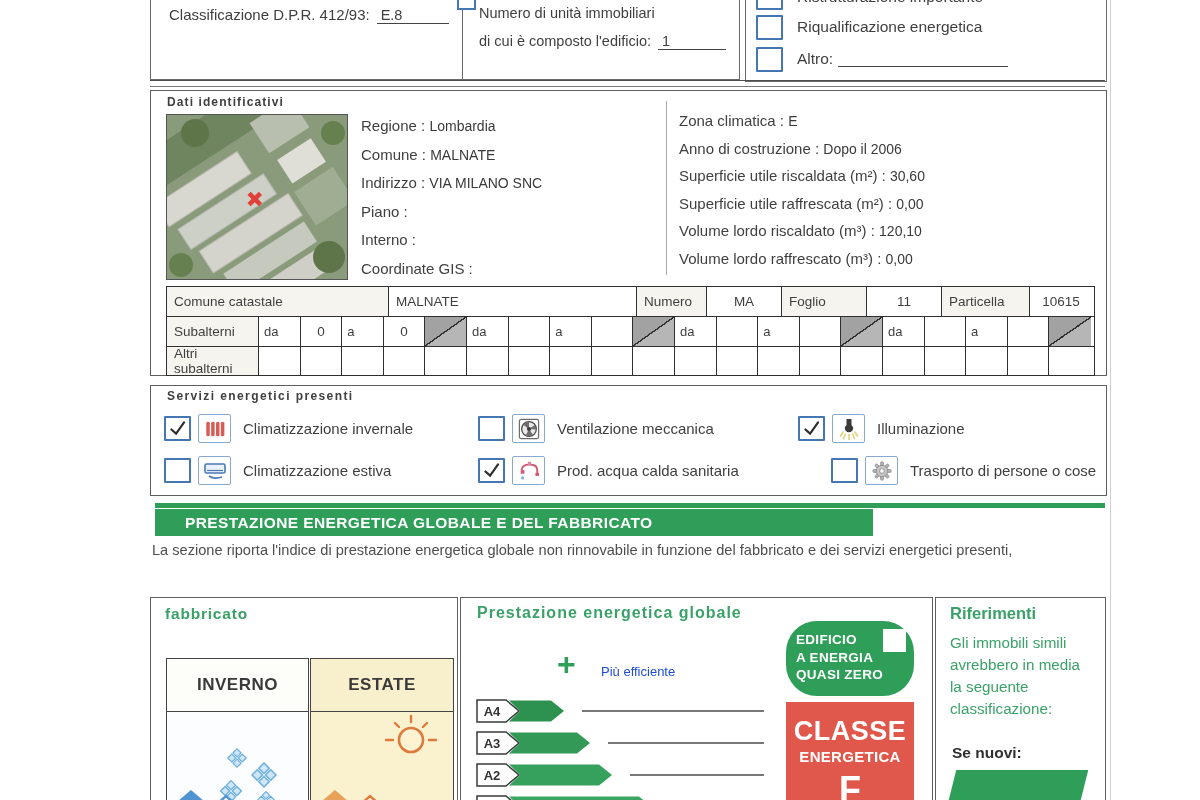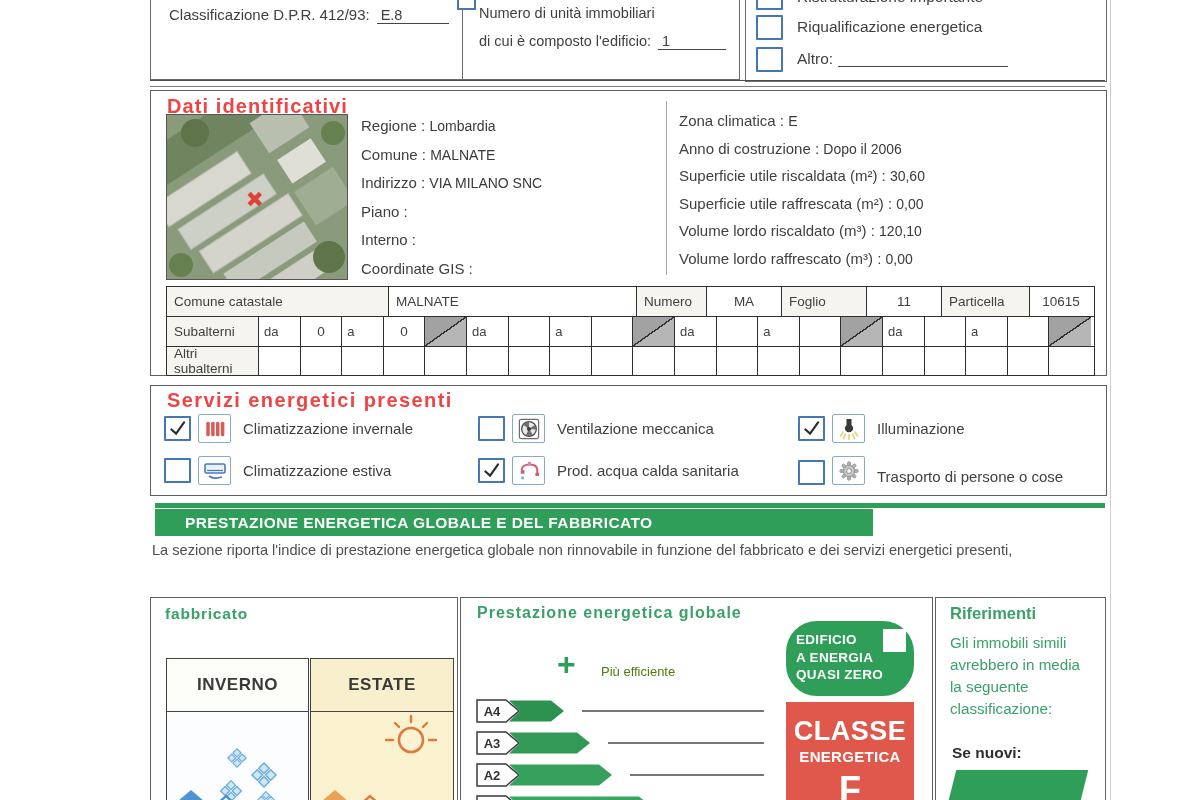--- a/index.html
+++ b/index.html
@@ -1,20 +1,20 @@
 <!DOCTYPE html>
 <html><head>
 <meta charset="utf-8">
 <style>
   html,body{margin:0;padding:0;}
   body{position:relative;width:1200px;height:800px;overflow:hidden;background:#ffffff;
        font-family:"Liberation Sans",sans-serif;color:#3f3f3f;}
   .abs{position:absolute;}
   .box{position:absolute;border:1.6px solid #6a6a6a;background:#fff;}
-  .sec-title{position:absolute;color:#ef4444;font-weight:600;font-size:20px;letter-spacing:1.1px;}
+  .sec-title{position:absolute;color:#404040;font-weight:600;font-size:12px;letter-spacing:1.1px;}
 
   
   #box-class{left:150px;top:-22px;width:312px;height:100px;}
   #class-line{position:absolute;left:18px;top:27px;font-size:15px;white-space:nowrap;}
   .uline-val{display:inline-block;border-bottom:1.6px solid #444;min-width:66px;margin-left:7px;
              font-size:14.5px;padding:0 2px 0 4px;}
   #box-unita{left:462px;top:-22px;width:276px;height:100px;}
   #unita-l1{position:absolute;left:16px;top:26px;font-size:14.5px;}
   #unita-l2{position:absolute;left:16px;top:54px;font-size:14.5px;white-space:nowrap;}
   #cut-checkbox{left:457px;top:-7px;width:15px;height:13px;border:2.5px solid #4577b4;background:#fff;}
@@ -75,21 +75,21 @@
   #inverno-box .season-header{background:#fdfdfa;}
   #estate-box .season-header{background:#f8efcc;}
   .season-body{position:relative;overflow:hidden;height:97px;}
   #inverno-box .season-body{background:#fcfdff;}
   #estate-box .season-body{background:#faf1cf;}
 
   #panel-globale{left:460px;top:597px;width:471px;height:212px;border:1.6px solid #5f5f5f;}
   #globale-title{position:absolute;left:16px;top:6px;font-size:16px;color:#3aa268;
                  font-weight:600;letter-spacing:1px;}
   #plus-icon{position:absolute;left:96px;top:48px;font-size:32px;font-weight:bold;color:#2f9e59;}
-  #more-label{position:absolute;left:140px;top:66px;font-size:13px;color:#4d7c0f;}
+  #more-label{position:absolute;left:140px;top:66px;font-size:13px;color:#1d4ed8;}
   #class-rows{position:absolute;left:15px;top:100px;width:312px;height:112px;}
   #nzeb-box{position:absolute;left:325px;top:23px;width:128px;height:75px;background:#2f9e59;
             color:#fff;font-weight:bold;font-size:13.5px;line-height:17.5px;
             padding:10px 0 0 10px;box-sizing:border-box;letter-spacing:0.3px;border-radius:31px;}
   #nzeb-check{position:absolute;right:8px;top:8px;width:23px;height:23px;background:#fff;}
   #classe-box{position:absolute;left:325px;top:104px;width:128px;height:108px;background:#e0584b;
               color:#fff;text-align:center;}
   .classe-w1{font-size:27px;font-weight:bold;margin-top:14px;letter-spacing:0.5px;}
   .classe-w2{font-size:15px;font-weight:bold;margin-top:1px;letter-spacing:0.3px;}
   .classe-val{font-size:36px;font-weight:bold;margin-top:4px;}
@@ -323,21 +323,21 @@
               <line x1="10" y1="17.5" x2="10" y2="22.5"></line>
               <line x1="4" y1="15" x2="1.5" y2="19"></line>
               <line x1="16" y1="15" x2="18.5" y2="19"></line>
               <line x1="6.5" y1="17" x2="4.5" y2="21.5"></line>
               <line x1="13.5" y1="17" x2="15.5" y2="21.5"></line>
             </g>
           </svg>
         </div>
         <span class="servizio-label">Illuminazione</span>
       </div>
-      <div class="servizio-item" style="left: 647px; top: 70px; align-items: flex-end;">
+      <div class="servizio-item" style="left: 680px; top: 70px;">
         <div class="checkbox"></div>
         <div class="icon-box">
           <svg width="22" height="22" viewBox="0 0 24 24">
             <g fill="#b3b3b3" stroke="#8f8f8f" stroke-width="0.8">
               <rect x="10.4" y="2" width="3.2" height="20" rx="1.2"></rect>
               <rect x="10.4" y="2" width="3.2" height="20" rx="1.2" transform="rotate(45 12 12)"></rect>
               <rect x="10.4" y="2" width="3.2" height="20" rx="1.2" transform="rotate(90 12 12)"></rect>
               <rect x="10.4" y="2" width="3.2" height="20" rx="1.2" transform="rotate(135 12 12)"></rect>
             </g>
             <circle cx="12" cy="12" r="6.2" fill="#c6c6c6" stroke="#8f8f8f"></circle>

